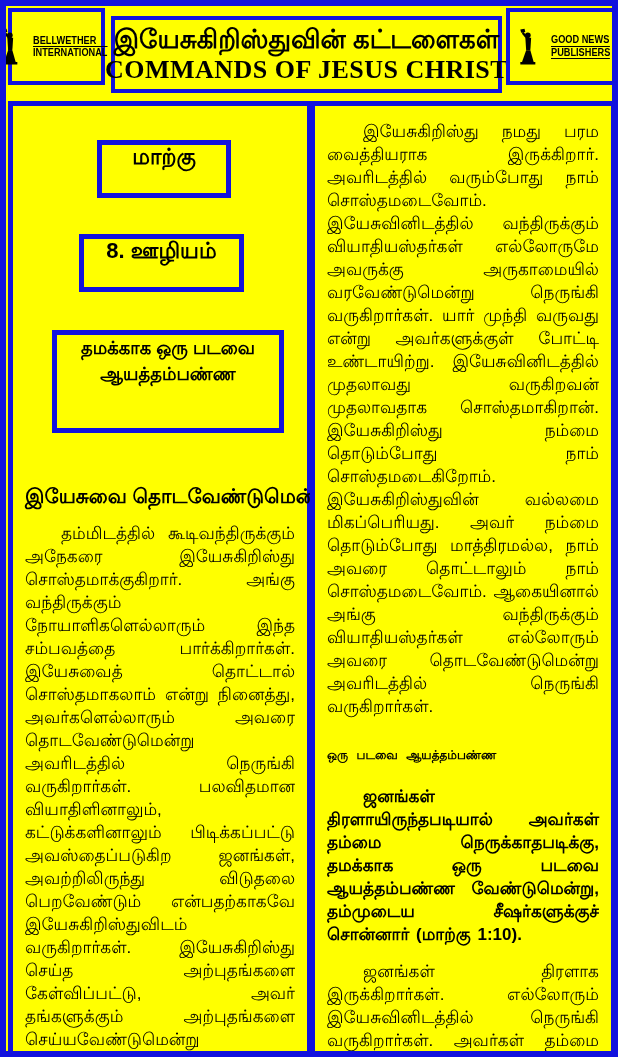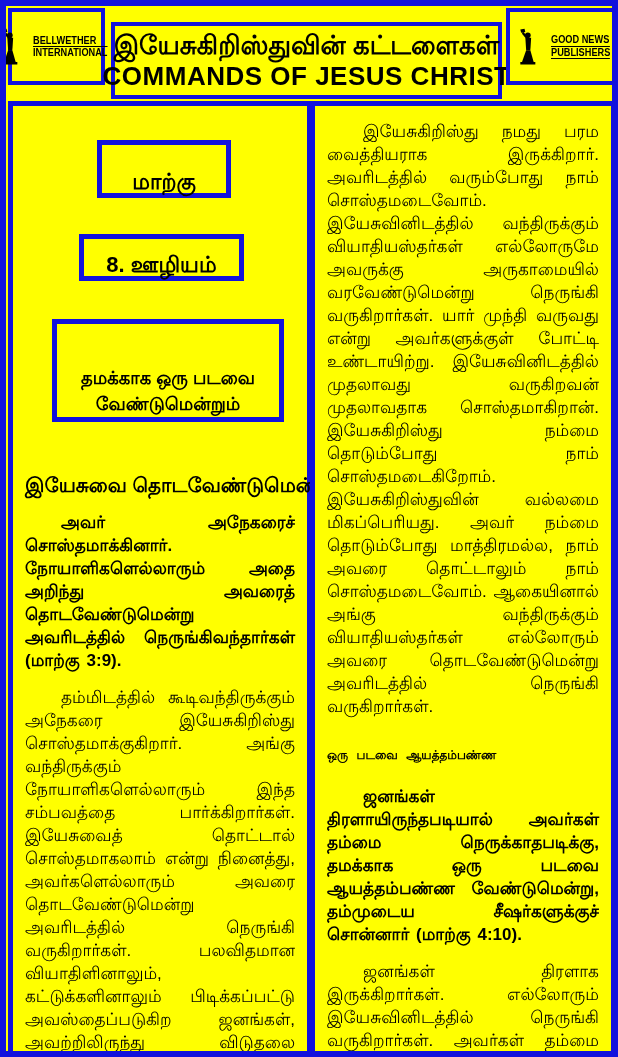--- a/index.html
+++ b/index.html
@@ -32,29 +32,29 @@
   .logo-text{display:flex;flex-direction:column;line-height:1.15;}
   .logo-line{
     font-size:10px;font-weight:bold;letter-spacing:0px;
     transform:scaleX(.92);transform-origin:left;
     white-space:nowrap;
   }
   .logo-line.u{border-bottom:1.5px solid var(--ink);}
   .herald{width:20px;height:44px;flex:0 0 auto;}
 
   .title-box{
-    left:105px;top:16px;width:391px;height:77px;
+    left:105px;top:10px;width:391px;height:77px;
     display:flex;flex-direction:column;align-items:center;justify-content:center;
     gap:2px;
   }
   .title-tamil{
     font-weight:bold;font-size:26px;line-height:1.1;white-space:nowrap;
   }
   .title-english{
-    font-family:Liberation Sans, sans-serif;
+    font-family:Liberation Serif, serif;
     font-weight:bold;font-size:26px;letter-spacing:.5px;line-height:1.1;white-space:nowrap;
   }
 
   
   .col{
     top:95px;height:965px;
     border:5px solid var(--blue);
     background:var(--yellow);
     padding:0 12px;
     font-size:17px;line-height:23px;
@@ -66,24 +66,24 @@
     text-align:justify;
     text-indent:36px;
     word-spacing:2px;
   }
   .para.bold{font-weight:bold;}
 
   
   .mini-box{
     border:5px solid var(--blue);
     font-weight:bold;text-align:center;
-    display:flex;flex-direction:column;align-items:center;justify-content:flex-end;
+    display:flex;flex-direction:column;align-items:center;justify-content:flex-start;
   }
   .box-mark{width:134px;height:58px;margin:34px 0 0 72px;font-size:22px;}
-  .box-chapter{width:165px;height:47px;margin:36px 0 0 54px;font-size:22px;}
+  .box-chapter{width:165px;height:58px;margin:36px 0 0 54px;font-size:22px;}
   .box-topic{width:232px;height:103px;margin:38px 0 12px 27px;font-size:18px;line-height:26px;}
 
   .section-heading{
     font-weight:bold;font-size:20px;
     margin-top:52px;margin-bottom:14px;
     white-space:nowrap;
   }
   .section-heading.right-col{
     font-size:12px;margin-top:26px;margin-bottom:18px;word-spacing:5px;
   }
@@ -135,33 +135,32 @@
 
   <div class="abs col col-left">
     <div class="mini-box box-mark">
       <span>மாற்கு</span>
     </div>
     <div class="mini-box box-chapter">
       <span>8. ஊழியம்</span>
     </div>
     <div class="mini-box box-topic">
       <span>தமக்காக ஒரு படவை</span>
-      <span>வேண்டுமென்றும்</span>
+      <span>ஆயத்தம்பண்ண</span>
     </div>
 
     <div class="section-heading">இயேசுவை தொடவேண்டுமென்று</div>
 
-    <div class="para bold verse">அவர் அநேகரைச் சொஸ்தமாக்கினார். நோயாளிகளெல்லாரும் அதை அறிந்து அவரைத் தொடவேண்டுமென்று அவரிடத்தில் நெருங்கிவந்தார்கள் (மாற்கு 3:9).</div>
 
     <div class="para">தம்மிடத்தில் கூடிவந்திருக்கும் அநேகரை இயேசுகிறிஸ்து சொஸ்தமாக்குகிறார். அங்கு வந்திருக்கும் நோயாளிகளெல்லாரும் இந்த சம்பவத்தை பார்க்கிறார்கள். இயேசுவைத் தொட்டால் சொஸ்தமாகலாம் என்று நினைத்து, அவர்களெல்லாரும் அவரை தொடவேண்டுமென்று அவரிடத்தில் நெருங்கி வருகிறார்கள். பலவிதமான வியாதிளினாலும், கட்டுக்களினாலும் பிடிக்கப்பட்டு அவஸ்தைப்படுகிற ஜனங்கள், அவற்றிலிருந்து விடுதலை பெறவேண்டும் என்பதற்காகவே இயேசுகிறிஸ்துவிடம் வருகிறார்கள். இயேசுகிறிஸ்து செய்த அற்புதங்களை கேள்விப்பட்டு, அவர் தங்களுக்கும் அற்புதங்களை செய்யவேண்டுமென்று எதிர்பார்த்து அவரிடத்தில் நெருங்கி வருகிறார்கள்.</div>
   </div>
 
   <div class="abs col col-right">
     <div class="para">இயேசுகிறிஸ்து நமது பரம வைத்தியராக இருக்கிறார். அவரிடத்தில் வரும்போது நாம் சொஸ்தமடைவோம். இயேசுவினிடத்தில் வந்திருக்கும் வியாதியஸ்தர்கள் எல்லோருமே அவருக்கு அருகாமையில் வரவேண்டுமென்று நெருங்கி வருகிறார்கள். யார் முந்தி வருவது என்று அவர்களுக்குள் போட்டி உண்டாயிற்று. இயேசுவினிடத்தில் முதலாவது வருகிறவன் முதலாவதாக சொஸ்தமாகிறான். இயேசுகிறிஸ்து நம்மை தொடும்போது நாம் சொஸ்தமடைகிறோம். இயேசுகிறிஸ்துவின் வல்லமை மிகப்பெரியது. அவர் நம்மை தொடும்போது மாத்திரமல்ல, நாம் அவரை தொட்டாலும் நாம் சொஸ்தமடைவோம். ஆகையினால் அங்கு வந்திருக்கும் வியாதியஸ்தர்கள் எல்லோரும் அவரை தொடவேண்டுமென்று அவரிடத்தில் நெருங்கி வருகிறார்கள்.</div>
 
     <div class="section-heading right-col">ஒரு படவை ஆயத்தம்பண்ண</div>
 
-    <div class="para bold verse">ஜனங்கள் திரளாயிருந்தபடியால் அவர்கள் தம்மை நெருக்காதபடிக்கு, தமக்காக ஒரு படவை ஆயத்தம்பண்ண வேண்டுமென்று, தம்முடைய சீஷர்களுக்குச் சொன்னார் (மாற்கு 4:10).</div>
+    <div class="para bold verse">ஜனங்கள் திரளாயிருந்தபடியால் அவர்கள் தம்மை நெருக்காதபடிக்கு, தமக்காக ஒரு படவை ஆயத்தம்பண்ண வேண்டுமென்று, தம்முடைய சீஷர்களுக்குச் சொன்னார் (மாற்கு 1:10).</div>
 
     <div class="para">ஜனங்கள் திரளாக இருக்கிறார்கள். எல்லோரும் இயேசுவினிடத்தில் நெருங்கி வருகிறார்கள். அவர்கள் தம்மை நெருக்காதபடிக்கு, தமக்காக ஒரு படவை ஆயத்தம்பண்ணுமாறு இயேசு தமது சீஷர்களிடம் கூறுகிறார். இங்கு கூடிவந்திருக்கும் ஜனங்களில் அநேகர் இங்கு நடைபெறும் அற்புதத்தை வேடிக்கை பார்ப்பதற்காகவே வந்திருக்கிறார்கள். வேடிக்கை பார்க்கும் கூட்டம் இங்கு அதிகமாக இருக்கிறது. இயேசுகிறிஸ்து யாருக்கும் வேடிக்கை காண்பிப்பதில்லை. அவர் வியாதியஸ்தரை சொஸ்தமாக்குகிறார். ஆனால் இங்கோ வியாதியஸ்தரின் கூட்டத்தைவிட வேடிக்கை பார்ப்போரின் கூட்டம் அதிகமாக இருக்கிறது.</div>
   </div>
 
 </div>
 
 </body></html>

